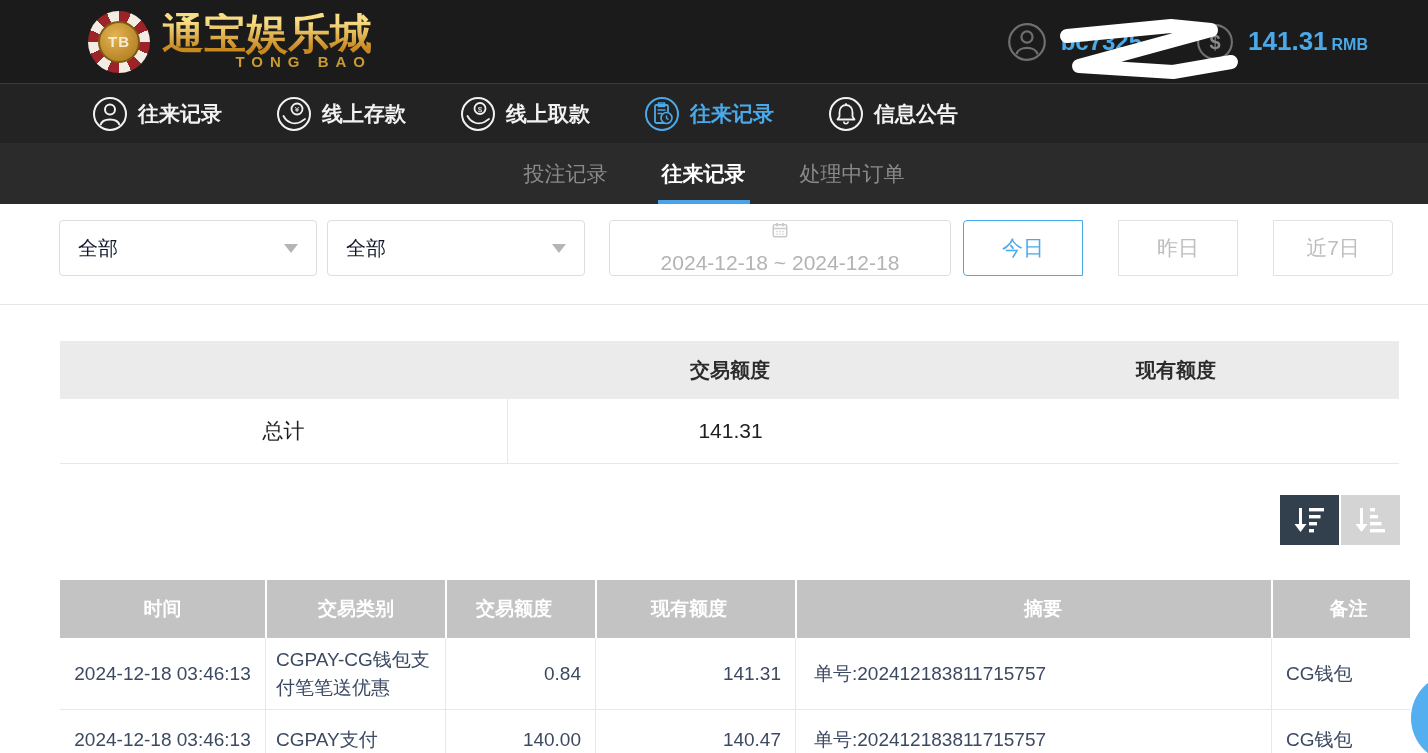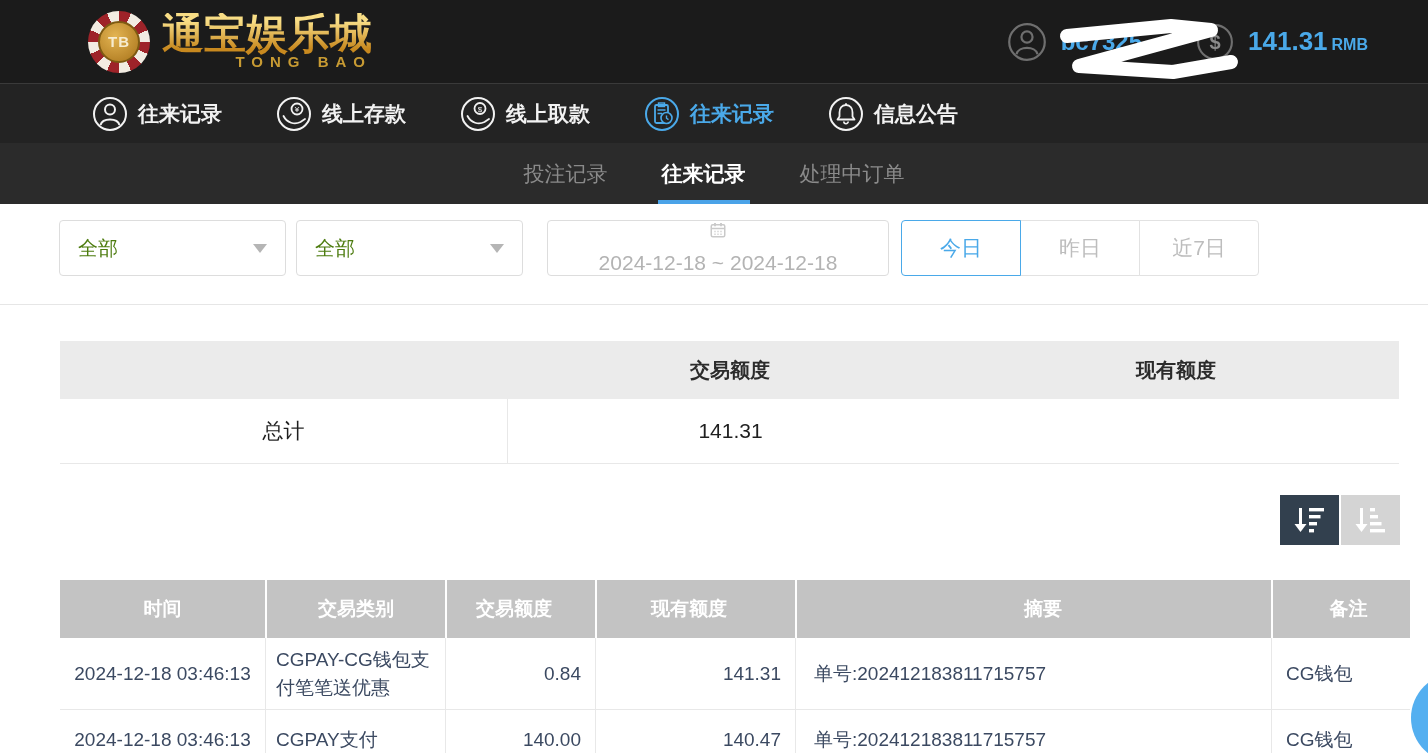--- a/index.html
+++ b/index.html
@@ -44,30 +44,30 @@
     justify-content:center; gap:46px; }
   .sub-tab { display:flex; align-items:center; color:#8a8a8a; font-size:21px;
     cursor:pointer; position:relative; padding:0 4px; }
   .sub-tab.active { color:#fff; font-weight:bold; }
   .sub-tab.active::after { content:""; position:absolute; left:0; right:0; bottom:0;
     height:4px; background:#4aa3e8; }
 
   
   .filter-section { padding:16px 0 28px 59px; border-bottom:1px solid #e6e6e6; }
   .filter-row { display:flex; align-items:center; }
-  .select-box { width:227px; height:56px; border:1px solid #ddd; border-radius:4px;
+  .select-box { width:258px; height:56px; border:1px solid #ddd; border-radius:4px;
     display:flex; align-items:center; justify-content:space-between; padding:0 18px;
-    color:#4d7c0f; font-size:20px; background:#fff; cursor:pointer; }
+    color:#0f172a; font-size:20px; background:#fff; cursor:pointer; }
   .select-box + .select-box { margin-left:10px; }
   .caret { width:0; height:0; border-left:7px solid transparent;
     border-right:7px solid transparent; border-top:9px solid #b5b5b5; }
   .date-box { width:342px; height:56px; border:1px solid #ddd; border-radius:4px;
     display:flex; align-items:center; gap:12px; padding:0 18px; margin-left:24px;
     color:#b3b3b3; font-size:21px; background:#fff; cursor:pointer;flex-direction:column; }
-  .quick-group { display:flex; margin-left:12px; }
+  .quick-group { display:flex; margin-left:12px;gap:36px; }
   .qbtn { width:120px; height:56px; background:#fff; border:1px solid #e2e2e2;
     color:#bdbdbd; font-size:21px; display:flex; align-items:center; justify-content:center;
     cursor:pointer; margin-left:-1px; }
   .qbtn:first-child { border-radius:4px 0 0 4px; margin-left:0; }
   .qbtn:last-child { border-radius:0 4px 4px 0; }
   .qbtn.active { border:1px solid #4aa9e9; color:#4aa9e9; z-index:2; }
   .search-btn { width:117px; height:56px; margin-left:16px; background:#55b1f1;
     color:#fff; font-size:21px; border:none; border-radius:4px; cursor:pointer; }
 
   

